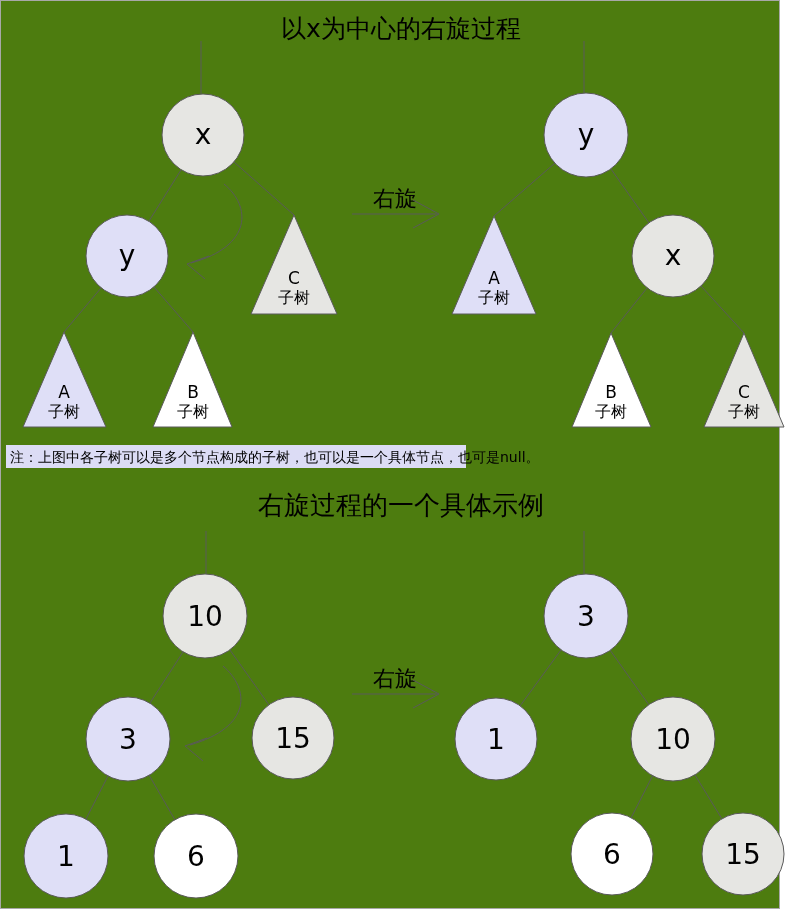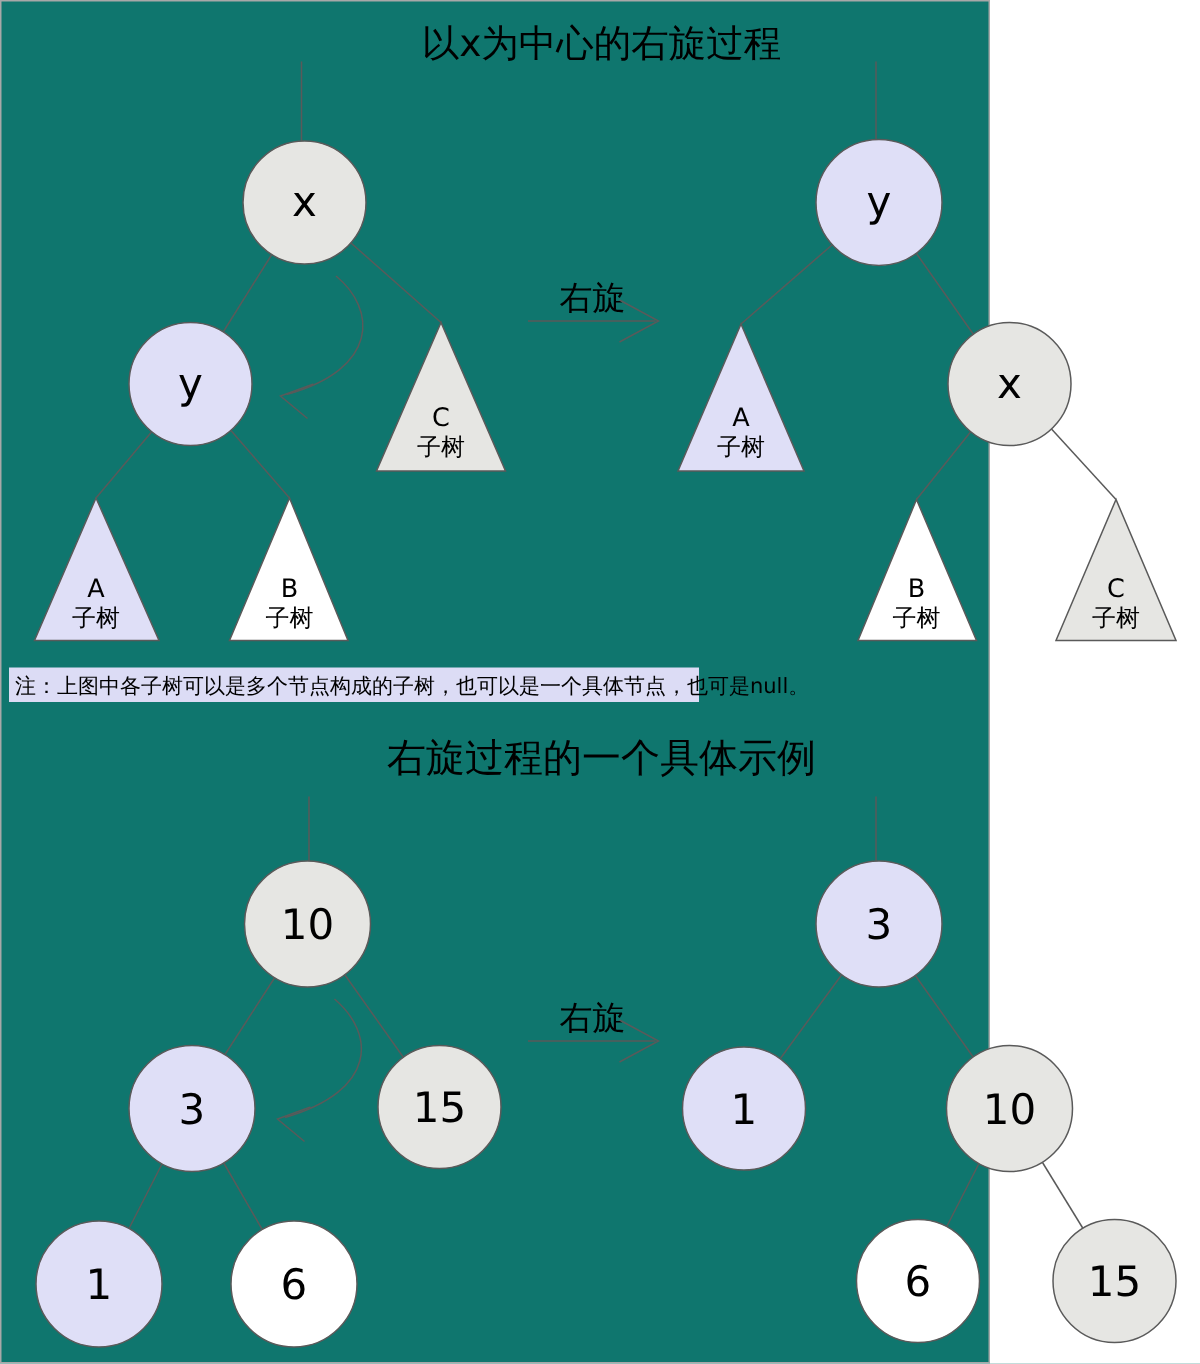--- a/index.html
+++ b/index.html
@@ -1,22 +1,22 @@
 <!DOCTYPE html>
 <html><head>
 <meta charset="utf-8">
 <style>
   html, body { margin: 0; padding: 0; background: #ffffff; }
   .page {
     position: relative;
-    width: 660px;
+    width: 780px;
     height: 909px;
     box-sizing: border-box;
     border: 1px solid #a8a8a8;
-    background: #0f766e;
+    background: #4d7c0f;
     font-family: "DejaVu Sans", sans-serif;
   }
   svg { display: block; }
   text {
     font-family: "DejaVu Sans", sans-serif;
     fill: #000000;
   }
   .title      { font-size: 25px; text-anchor: middle; }
   .title2     { font-size: 26px; text-anchor: middle; }
   .node-label { font-size: 28px; text-anchor: middle; }

